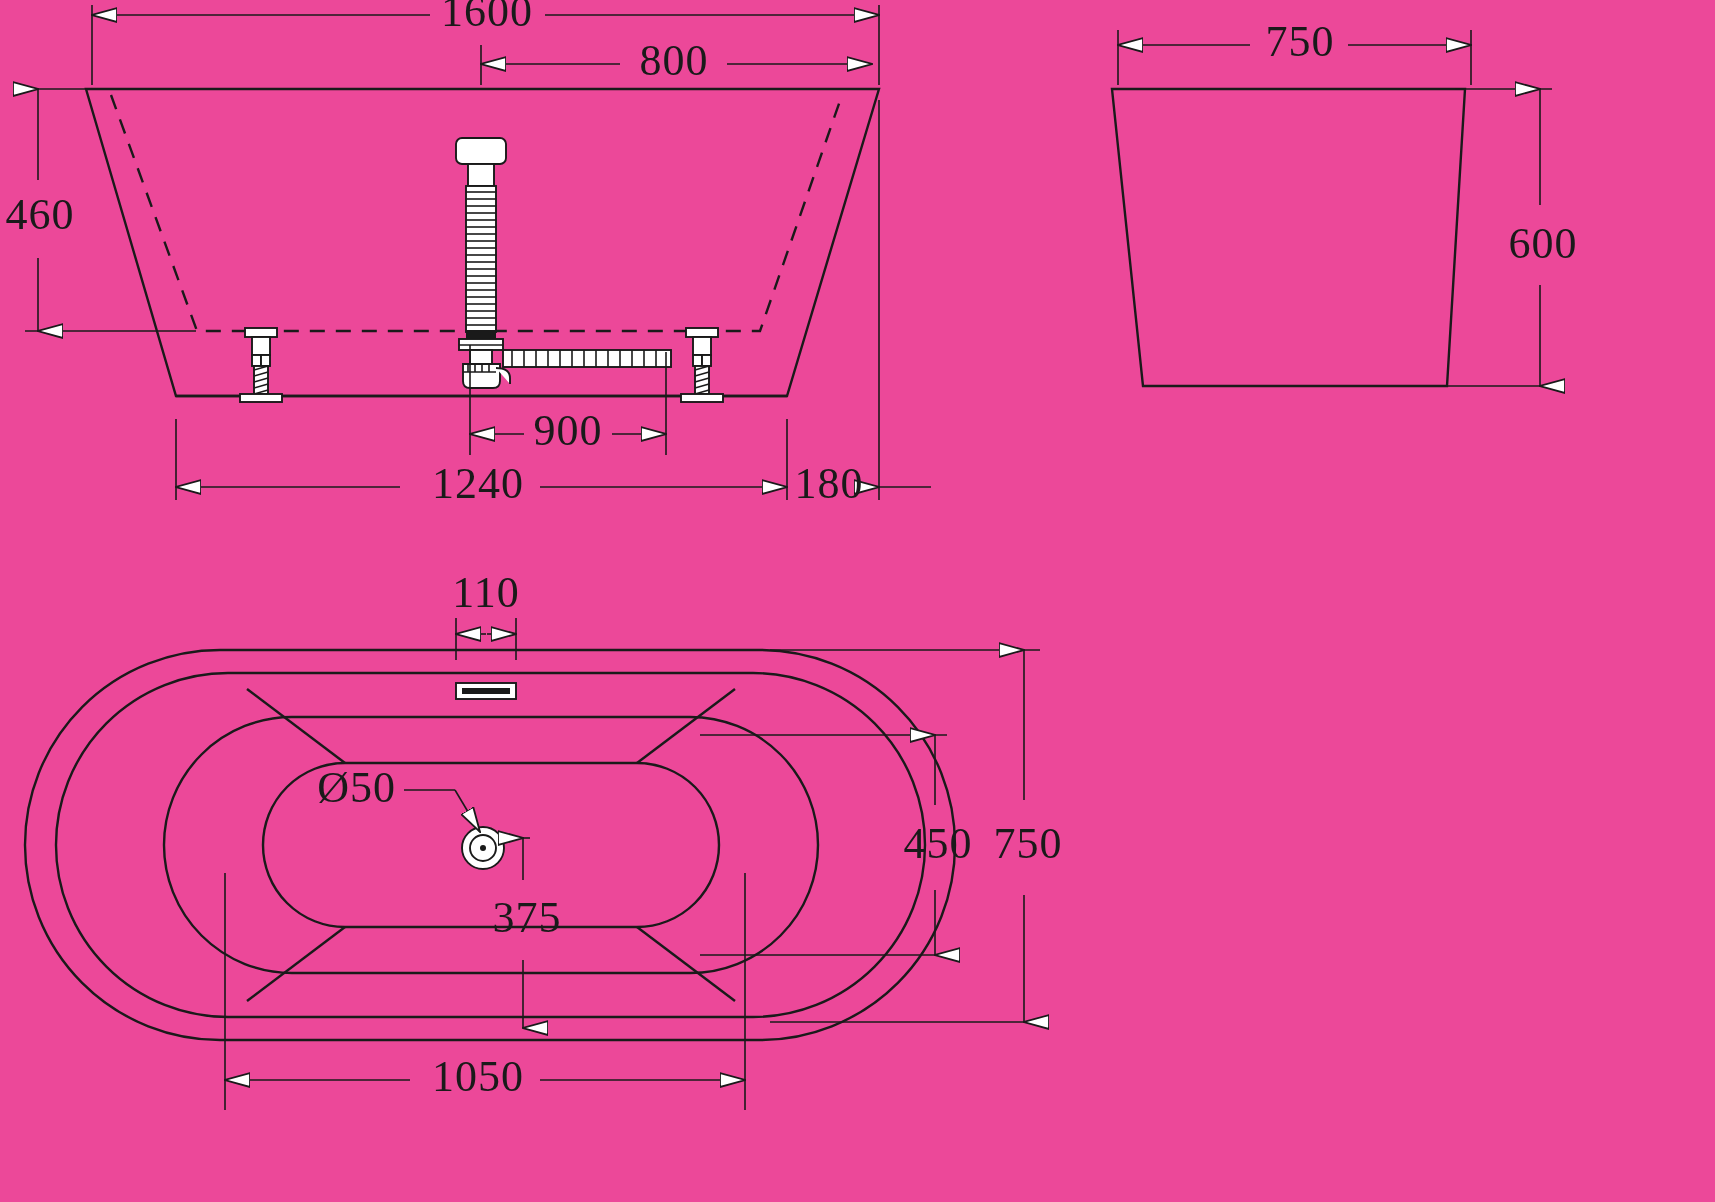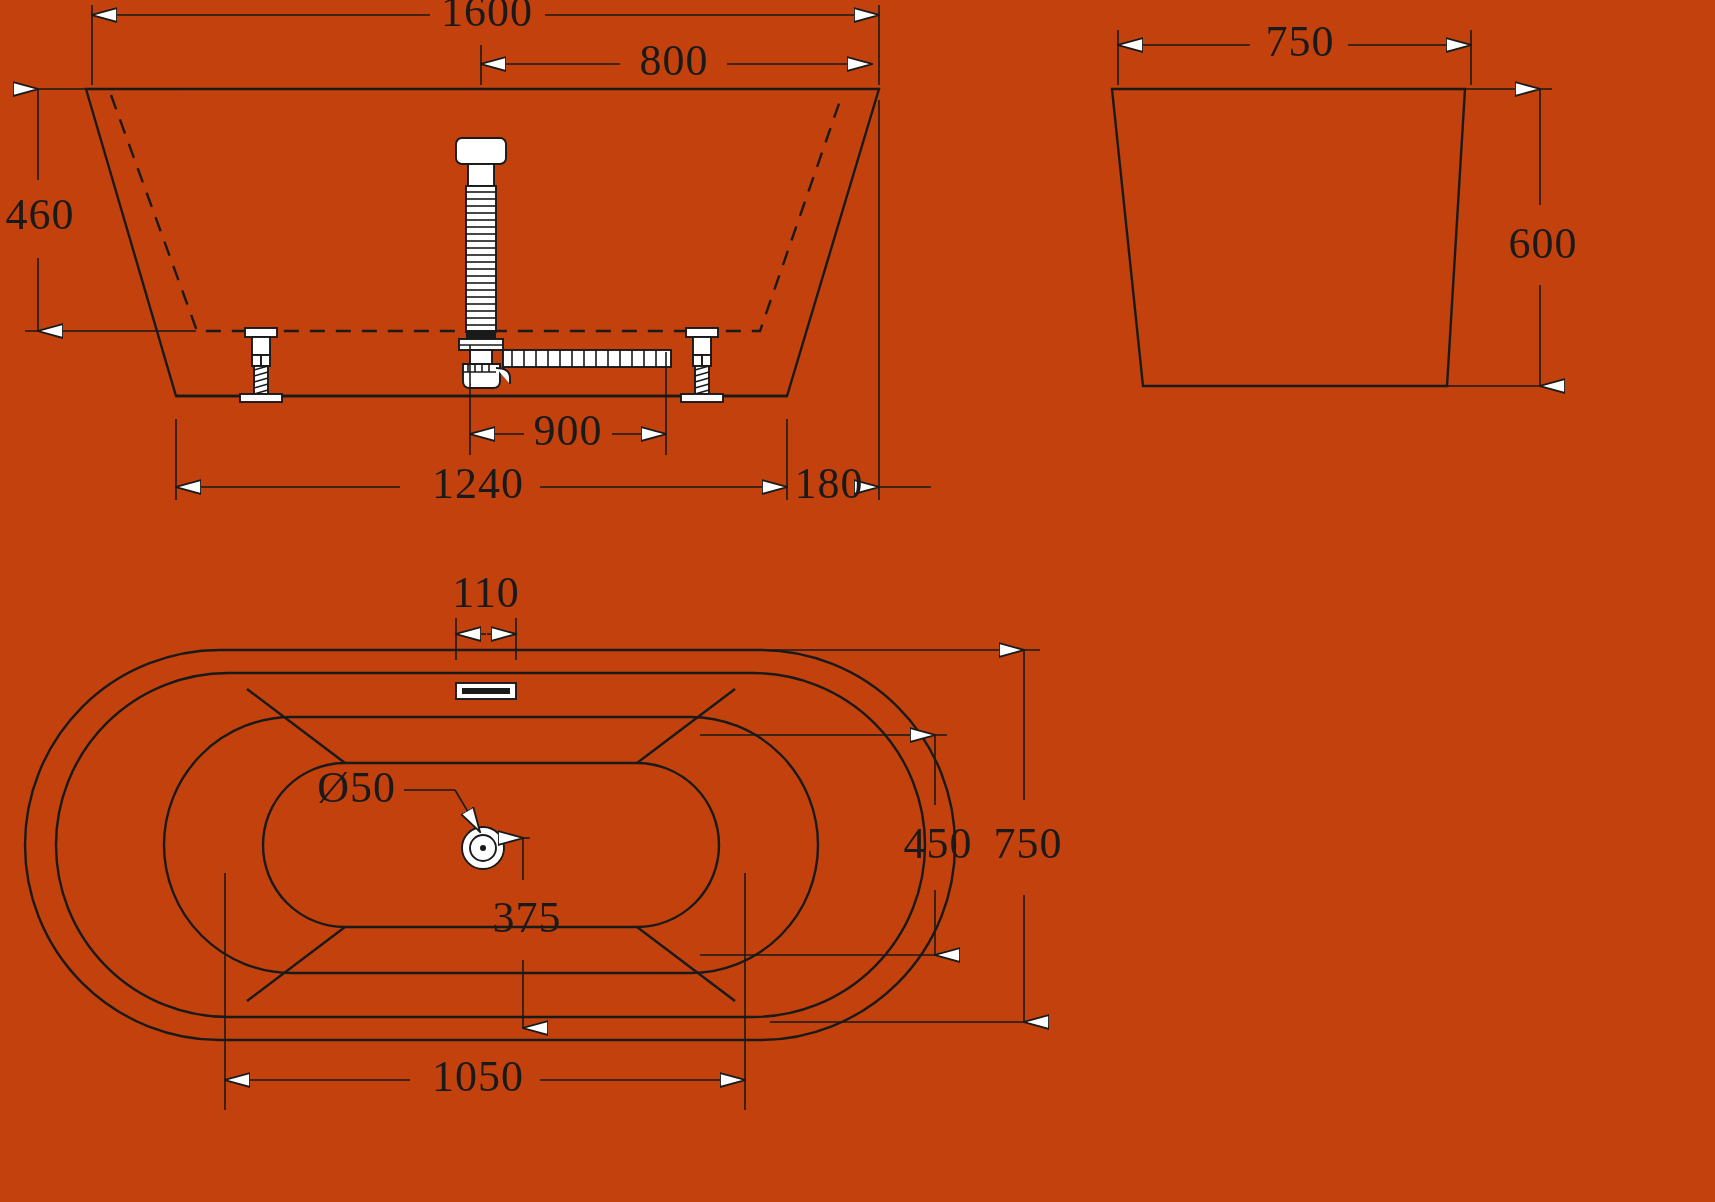--- a/index.html
+++ b/index.html
@@ -7,21 +7,21 @@
     padding: 0;
     background: #ffffff;
   }
   body {
     font-family: "Liberation Serif", serif;
   }
   #sheet {
     position: relative;
     width: 1715px;
     height: 1202px;
-    background: #c2410c;
+    background: #ec4899;
     overflow: hidden;
   }
   #sheet svg {
     position: absolute;
     left: 0;
     top: 0;
     display: block;
   }
   text {
     font-family: "Liberation Serif", serif;

